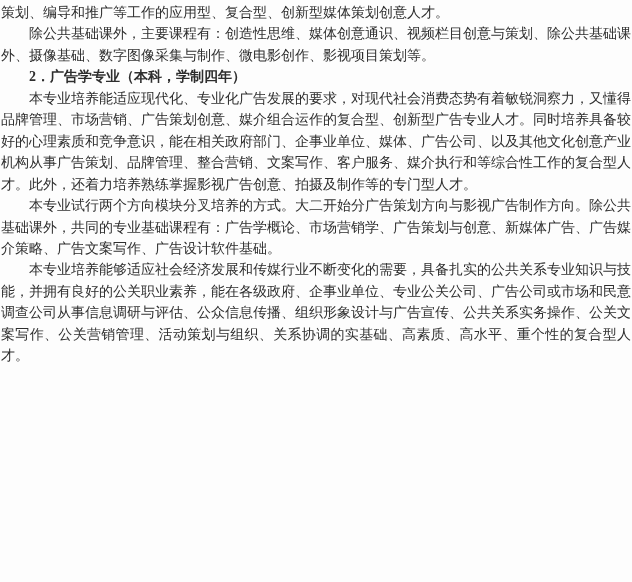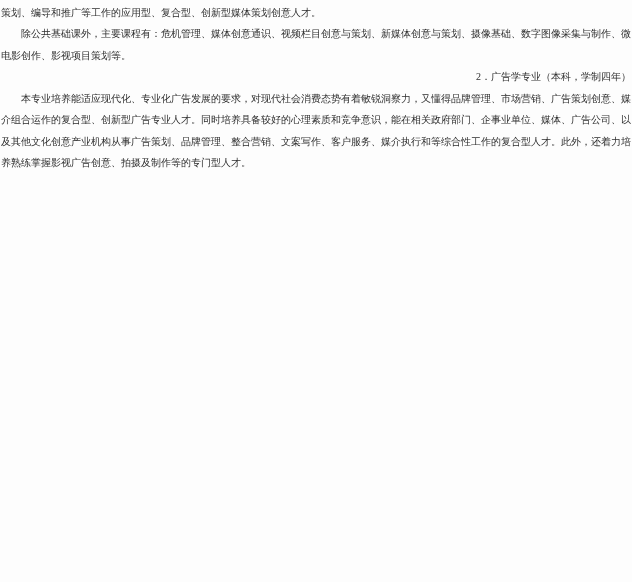--- a/index.html
+++ b/index.html
@@ -15,36 +15,39 @@
   }
   .page {
     box-sizing: border-box;
     width: 632px;
     height: 582px;
     padding: 2px 1px 0 1px;
     background: #fdfdfd;
   }
   .para {
     margin: 0;
-    font-size: 10px;
+    font-size: 14px;
     line-height: 21.45px;
     letter-spacing: 0;
     color: #2e2e2e;
     text-align: justify;
     text-indent: 2em;
     word-break: break-all;
   }
   .para.no-indent {
     text-indent: 0;
   }
   .para.heading {
-    text-align: right;
+    text-align: left;
+    font-weight: bold;
   }
 </style>
 </head>
 <body>
 
 <div class="page">
   <p class="para no-indent">策划、编导和推广等工作的应用型、复合型、创新型媒体策划创意人才。</p>
-  <p class="para">除公共基础课外，主要课程有：危机管理、媒体创意通识、视频栏目创意与策划、新媒体创意与策划、摄像基础、数字图像采集与制作、微电影创作、影视项目策划等。</p>
+  <p class="para">除公共基础课外，主要课程有：创造性思维、媒体创意通识、视频栏目创意与策划、除公共基础课外、摄像基础、数字图像采集与制作、微电影创作、影视项目策划等。</p>
   <p class="para heading">2．广告学专业（本科，学制四年）</p>
   <p class="para">本专业培养能适应现代化、专业化广告发展的要求，对现代社会消费态势有着敏锐洞察力，又懂得品牌管理、市场营销、广告策划创意、媒介组合运作的复合型、创新型广告专业人才。同时培养具备较好的心理素质和竞争意识，能在相关政府部门、企事业单位、媒体、广告公司、以及其他文化创意产业机构从事广告策划、品牌管理、整合营销、文案写作、客户服务、媒介执行和等综合性工作的复合型人才。此外，还着力培养熟练掌握影视广告创意、拍摄及制作等的专门型人才。</p>
+  <p class="para">本专业试行两个方向模块分叉培养的方式。大二开始分广告策划方向与影视广告制作方向。除公共基础课外，共同的专业基础课程有：广告学概论、市场营销学、广告策划与创意、新媒体广告、广告媒介策略、广告文案写作、广告设计软件基础。</p>
+  <p class="para">本专业培养能够适应社会经济发展和传媒行业不断变化的需要，具备扎实的公共关系专业知识与技能，并拥有良好的公关职业素养，能在各级政府、企事业单位、专业公关公司、广告公司或市场和民意调查公司从事信息调研与评估、公众信息传播、组织形象设计与广告宣传、公共关系实务操作、公关文案写作、公关营销管理、活动策划与组织、关系协调的实基础、高素质、高水平、重个性的复合型人才。</p>
 </div>
 
 </body></html>

